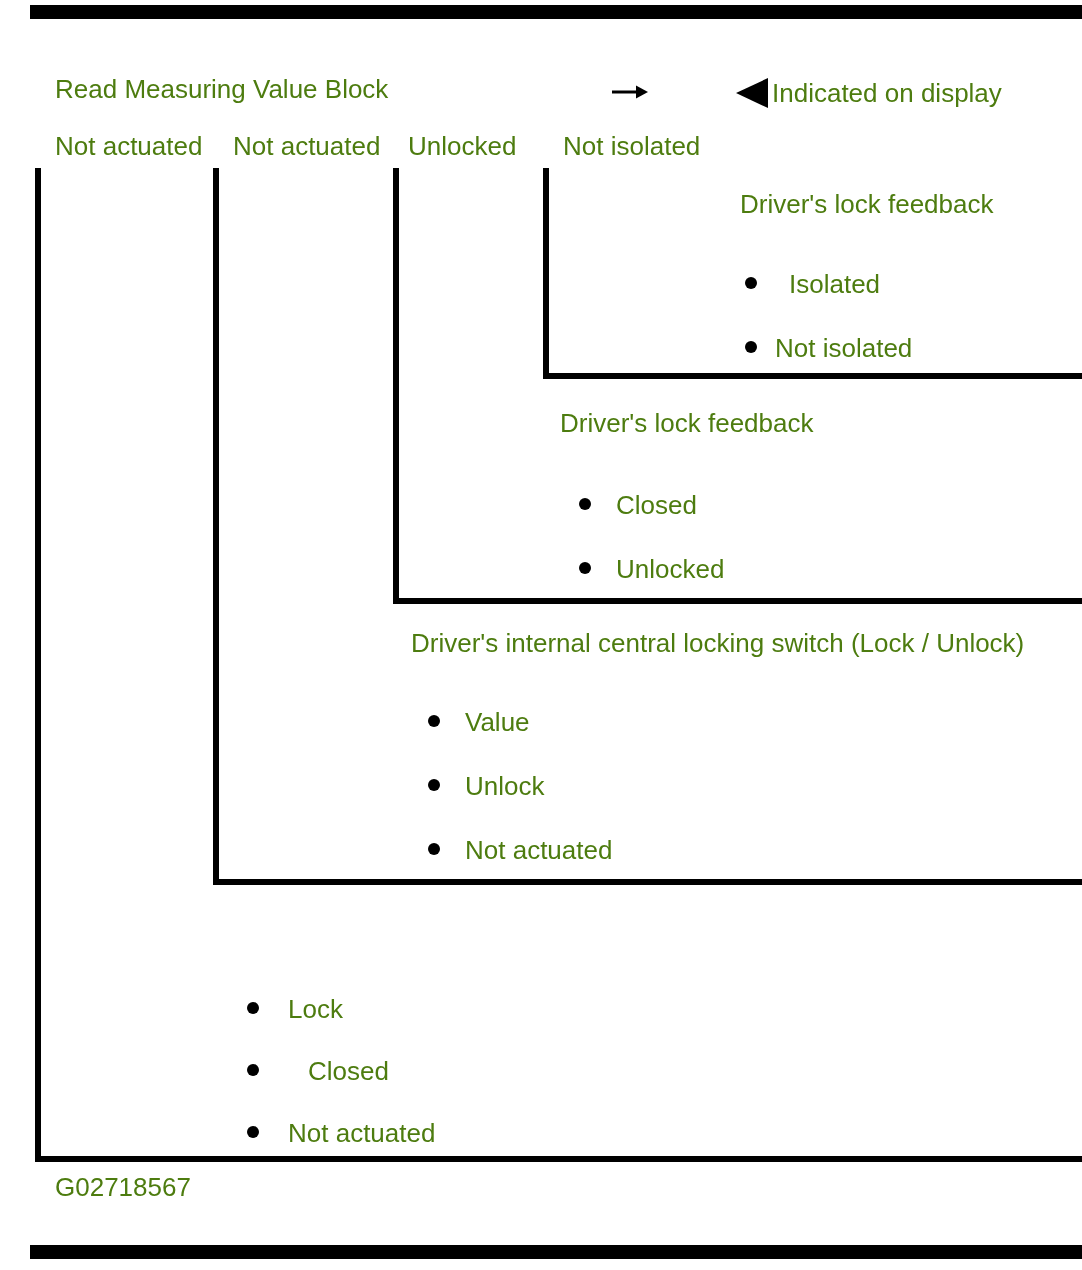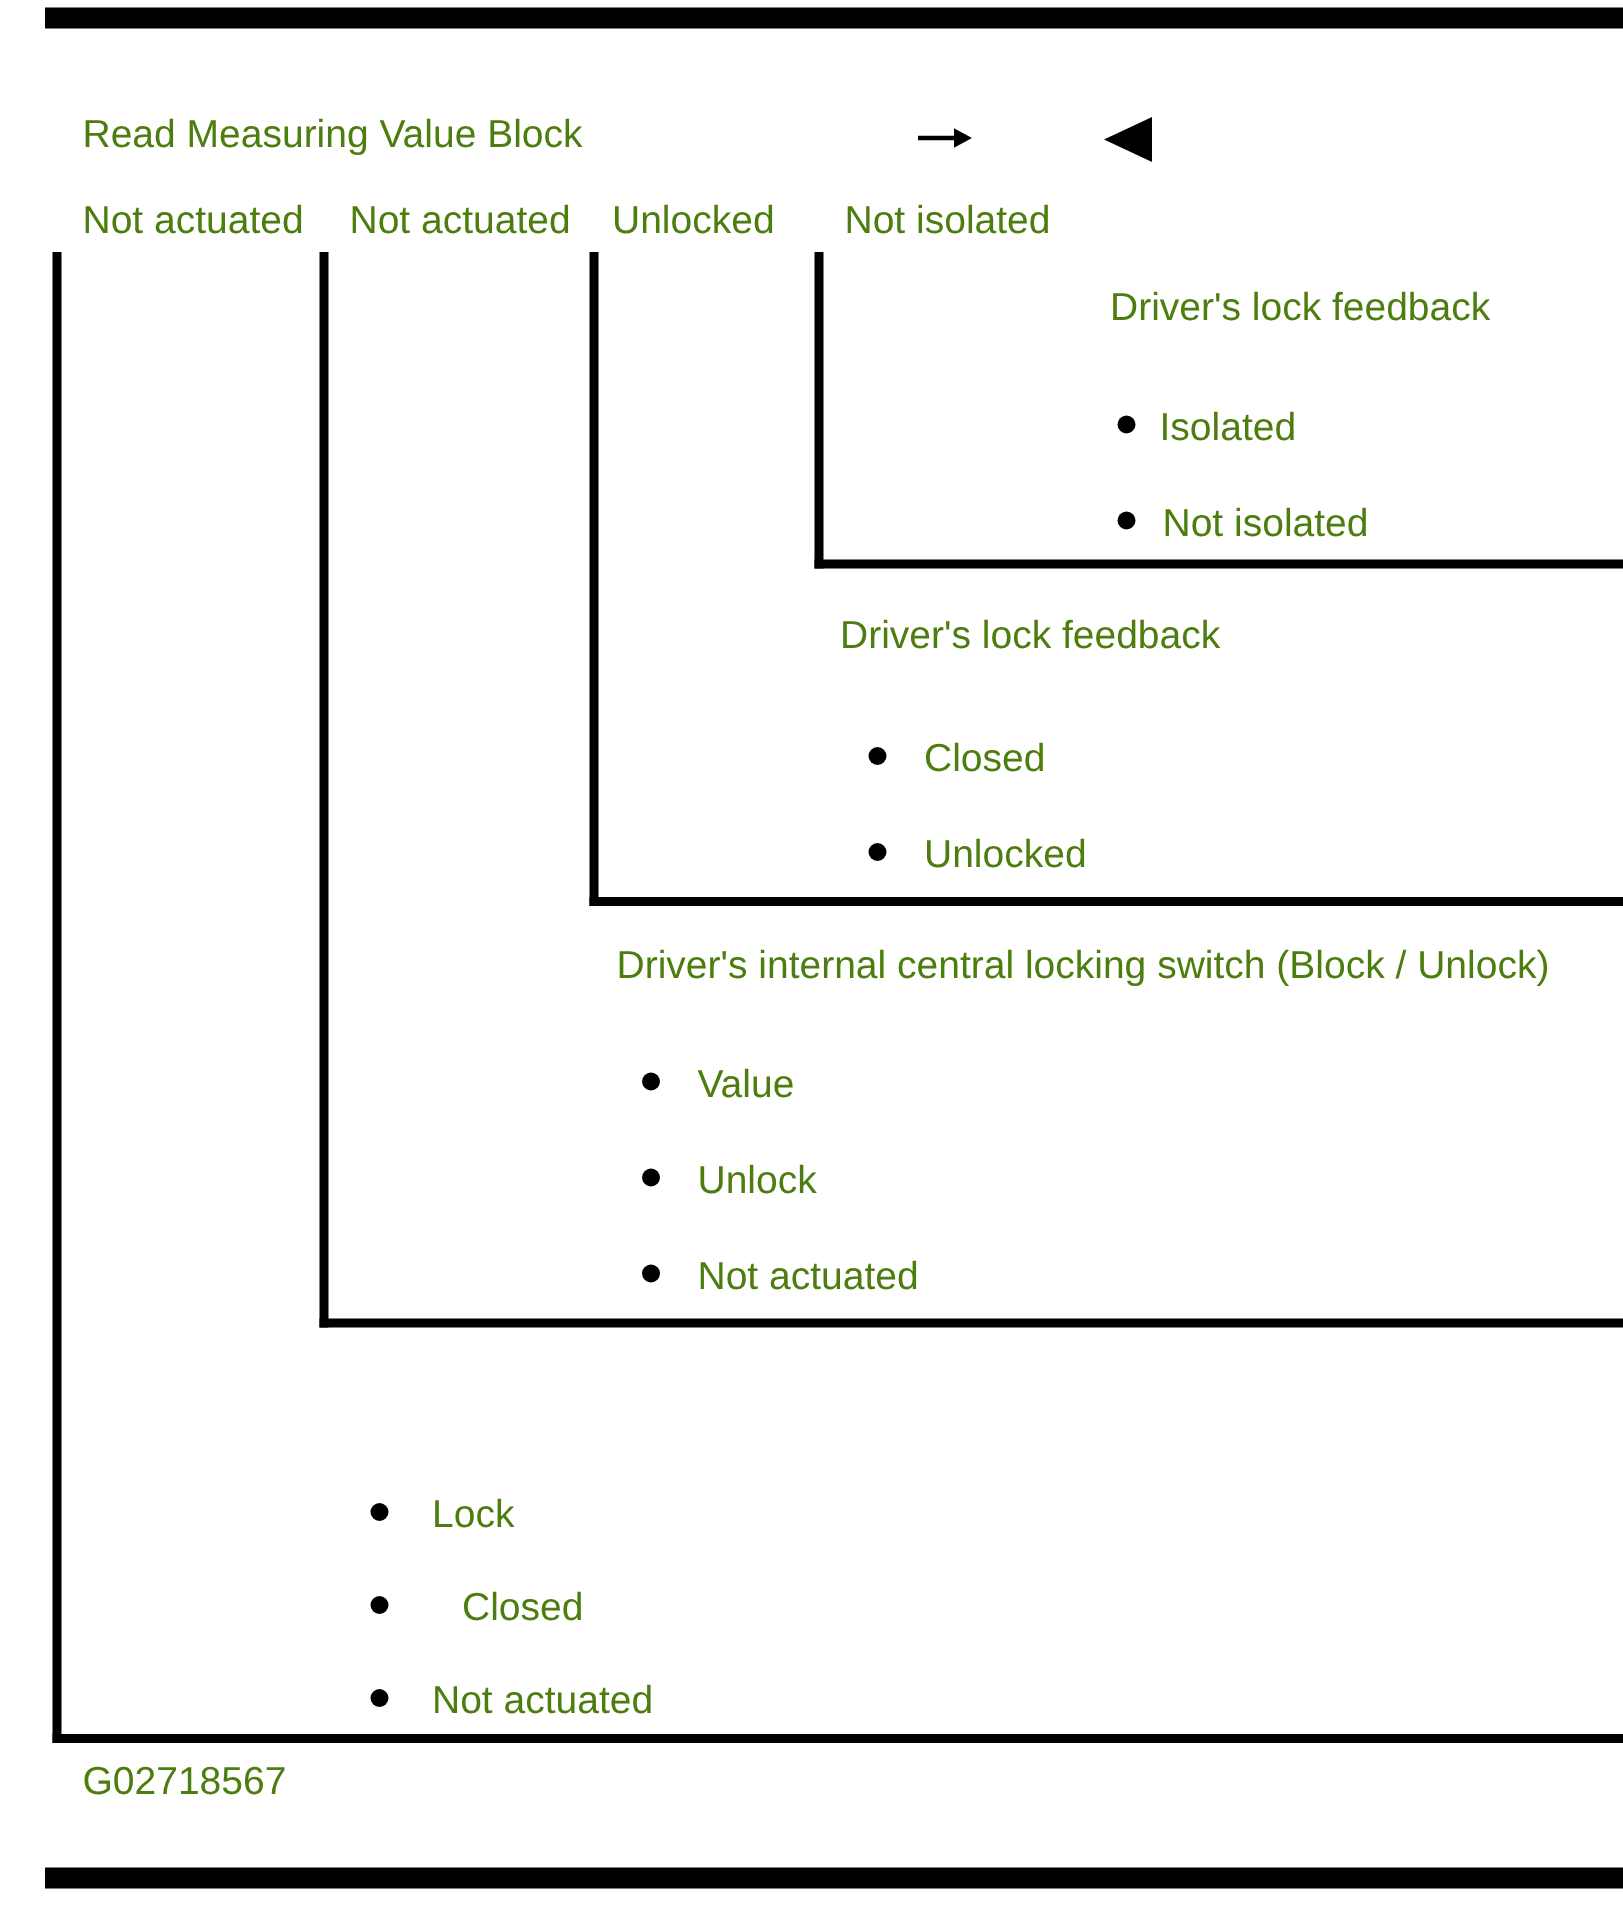--- a/index.html
+++ b/index.html
@@ -24,51 +24,52 @@
   <div class="rule" style="left:30px;top:1245px;width:1052px;height:14px;"></div>
 
   <div class="txt" style="left:55px;top:75px;">Read Measuring Value Block</div>
 
   <svg class="arrow-svg" style="left:612px;top:84px;" width="36" height="16" viewBox="0 0 36 16">
     <line x1="0" y1="8" x2="26" y2="8" stroke="#000" stroke-width="3"></line>
     <polygon points="24,1.5 36,8 24,14.5" fill="#000"></polygon>
   </svg>
 
   <div class="tri" style="left:736px;top:78px;"></div>
+  <div class="txt" style="left:772px;top:79px;">Indicated on display</div>
 
   <div class="txt" style="left:55px;top:132px;">Not actuated</div>
   <div class="txt" style="left:233px;top:132px;">Not actuated</div>
   <div class="txt" style="left:408px;top:132px;">Unlocked</div>
   <div class="txt" style="left:563px;top:132px;">Not isolated</div>
 
   <div class="line" style="left:35px;top:168px;width:6px;height:994px;"></div>
   <div class="line" style="left:35px;top:1156px;width:1047px;height:6px;"></div>
 
   <div class="line" style="left:213px;top:168px;width:6px;height:717px;"></div>
   <div class="line" style="left:213px;top:879px;width:869px;height:6px;"></div>
 
   <div class="line" style="left:393px;top:168px;width:6px;height:436px;"></div>
   <div class="line" style="left:393px;top:598px;width:689px;height:6px;"></div>
 
   <div class="line" style="left:543px;top:168px;width:6px;height:211px;"></div>
   <div class="line" style="left:543px;top:373px;width:539px;height:6px;"></div>
 
   <div class="txt" style="left:740px;top:190px;">Driver's lock feedback</div>
   <div class="dot" style="left:745px;top:277px;"></div>
-  <div class="txt" style="left:773px;top:270px;text-align:right;">Isolated</div>
+  <div class="txt" style="left:789px;top:270px;text-align:right;">Isolated</div>
   <div class="dot" style="left:745px;top:341px;"></div>
   <div class="txt" style="left:775px;top:334px;">Not isolated</div>
 
   <div class="txt" style="left:560px;top:409px;">Driver's lock feedback</div>
   <div class="dot" style="left:579px;top:498px;"></div>
   <div class="txt" style="left:616px;top:491px;">Closed</div>
   <div class="dot" style="left:579px;top:562px;"></div>
   <div class="txt" style="left:616px;top:555px;">Unlocked</div>
 
-  <div class="txt" style="left:411px;top:629px;">Driver's internal central locking switch (Block / Unlock)</div>
+  <div class="txt" style="left:411px;top:629px;">Driver's internal central locking switch (Lock / Unlock)</div>
   <div class="dot" style="left:428px;top:715px;"></div>
   <div class="txt" style="left:465px;top:708px;">Value</div>
   <div class="dot" style="left:428px;top:779px;"></div>
   <div class="txt" style="left:465px;top:772px;">Unlock</div>
   <div class="dot" style="left:428px;top:843px;"></div>
   <div class="txt" style="left:465px;top:836px;">Not actuated</div>
 
   <div class="dot" style="left:247px;top:1002px;"></div>
   <div class="txt" style="left:288px;top:995px;">Lock</div>
   <div class="dot" style="left:247px;top:1064px;"></div>

